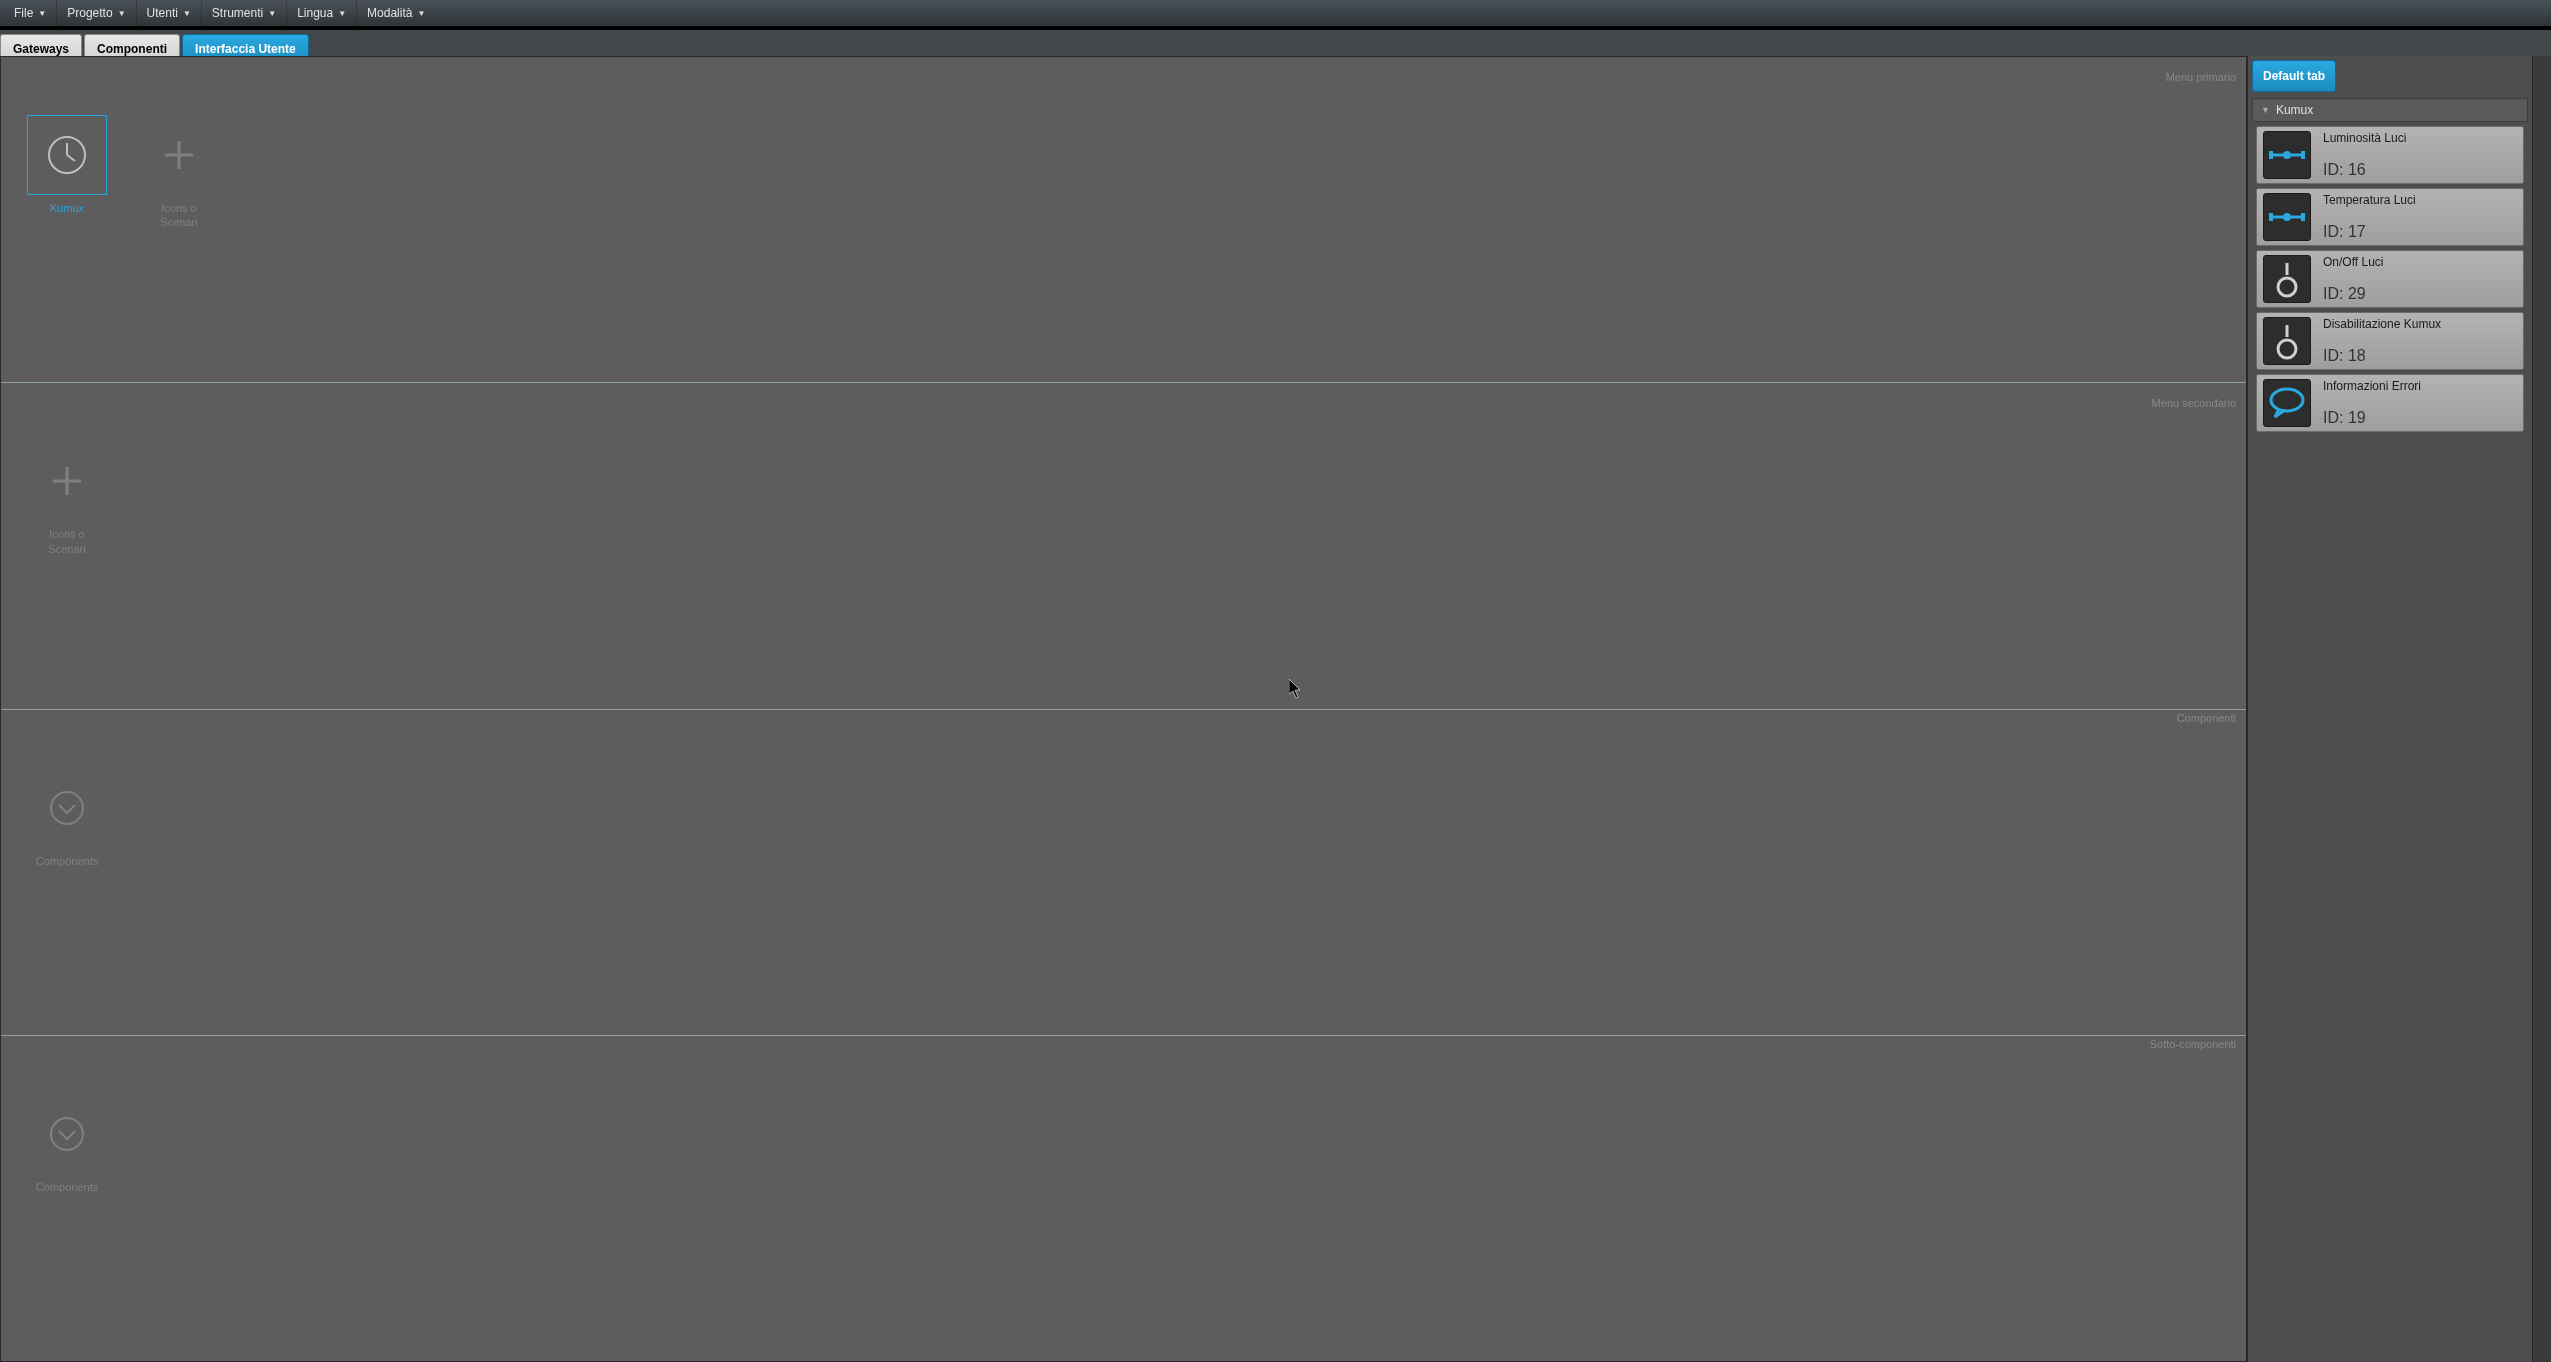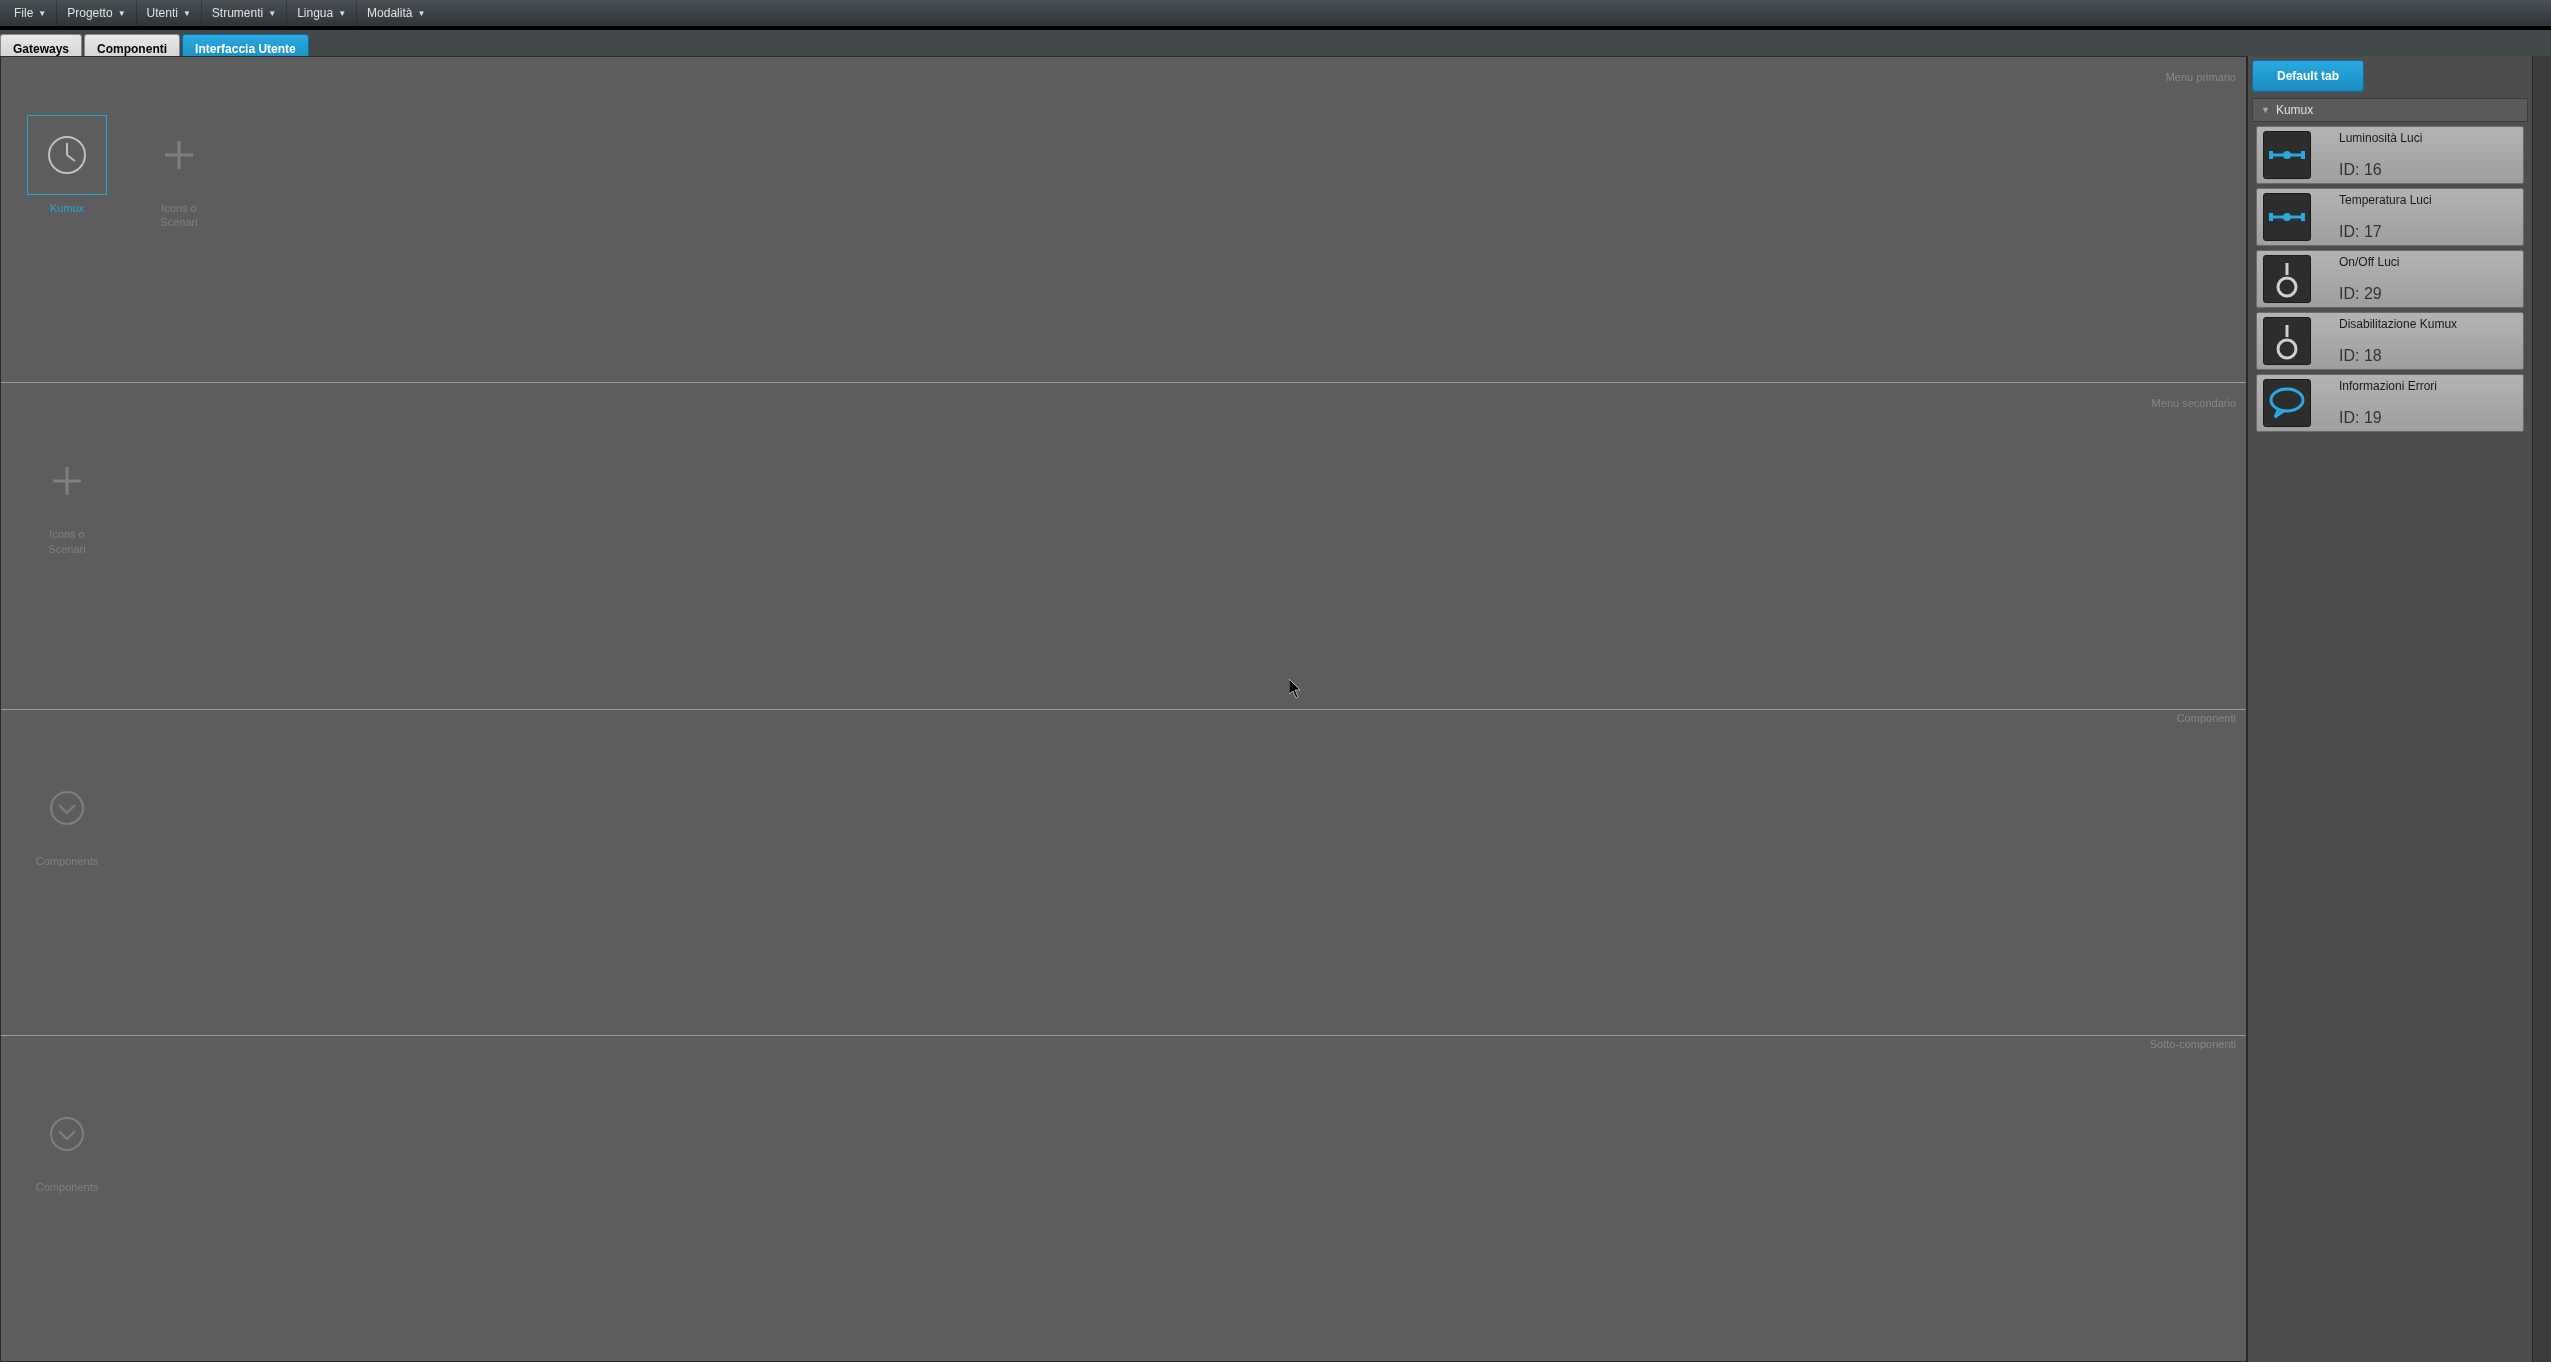--- a/index.html
+++ b/index.html
@@ -133,21 +133,21 @@
     display: flex;
     flex-direction: column;
     padding: 4px;
   }
   .default-tab-btn {
     align-self: flex-start;
     background: linear-gradient(to bottom, #2aa9e0, #1b8cc0);
     color: #fff;
     font-size: 12px;
     font-weight: bold;
-    padding: 8px 24px;
+    padding: 8px 10px;
     border: 1px solid #0d6a99;
     border-radius: 3px;
     margin-bottom: 6px;
     cursor: pointer;
   }
   .panel-section-hdr {
     background: #5a5a5a;
     border: 1px solid #3d3d3d;
     padding: 4px 8px;
     font-size: 12px;
@@ -166,21 +166,20 @@
     flex-direction: column;
     gap: 4px;
   }
   .panel-item {
     background: linear-gradient(to bottom, #b3b3b3, #9e9e9e);
     border: 1px solid #6a6a6a;
     border-radius: 2px;
     display: flex;
     padding: 4px 6px;
     cursor: pointer;
-    gap: 16px;
   }
   .panel-item .thumb {
     width: 48px;
     height: 48px;
     background: #2d2d2d;
     border: 1px solid #1a1a1a;
     border-radius: 3px;
     display: flex;
     align-items: center;
     justify-content: center;

